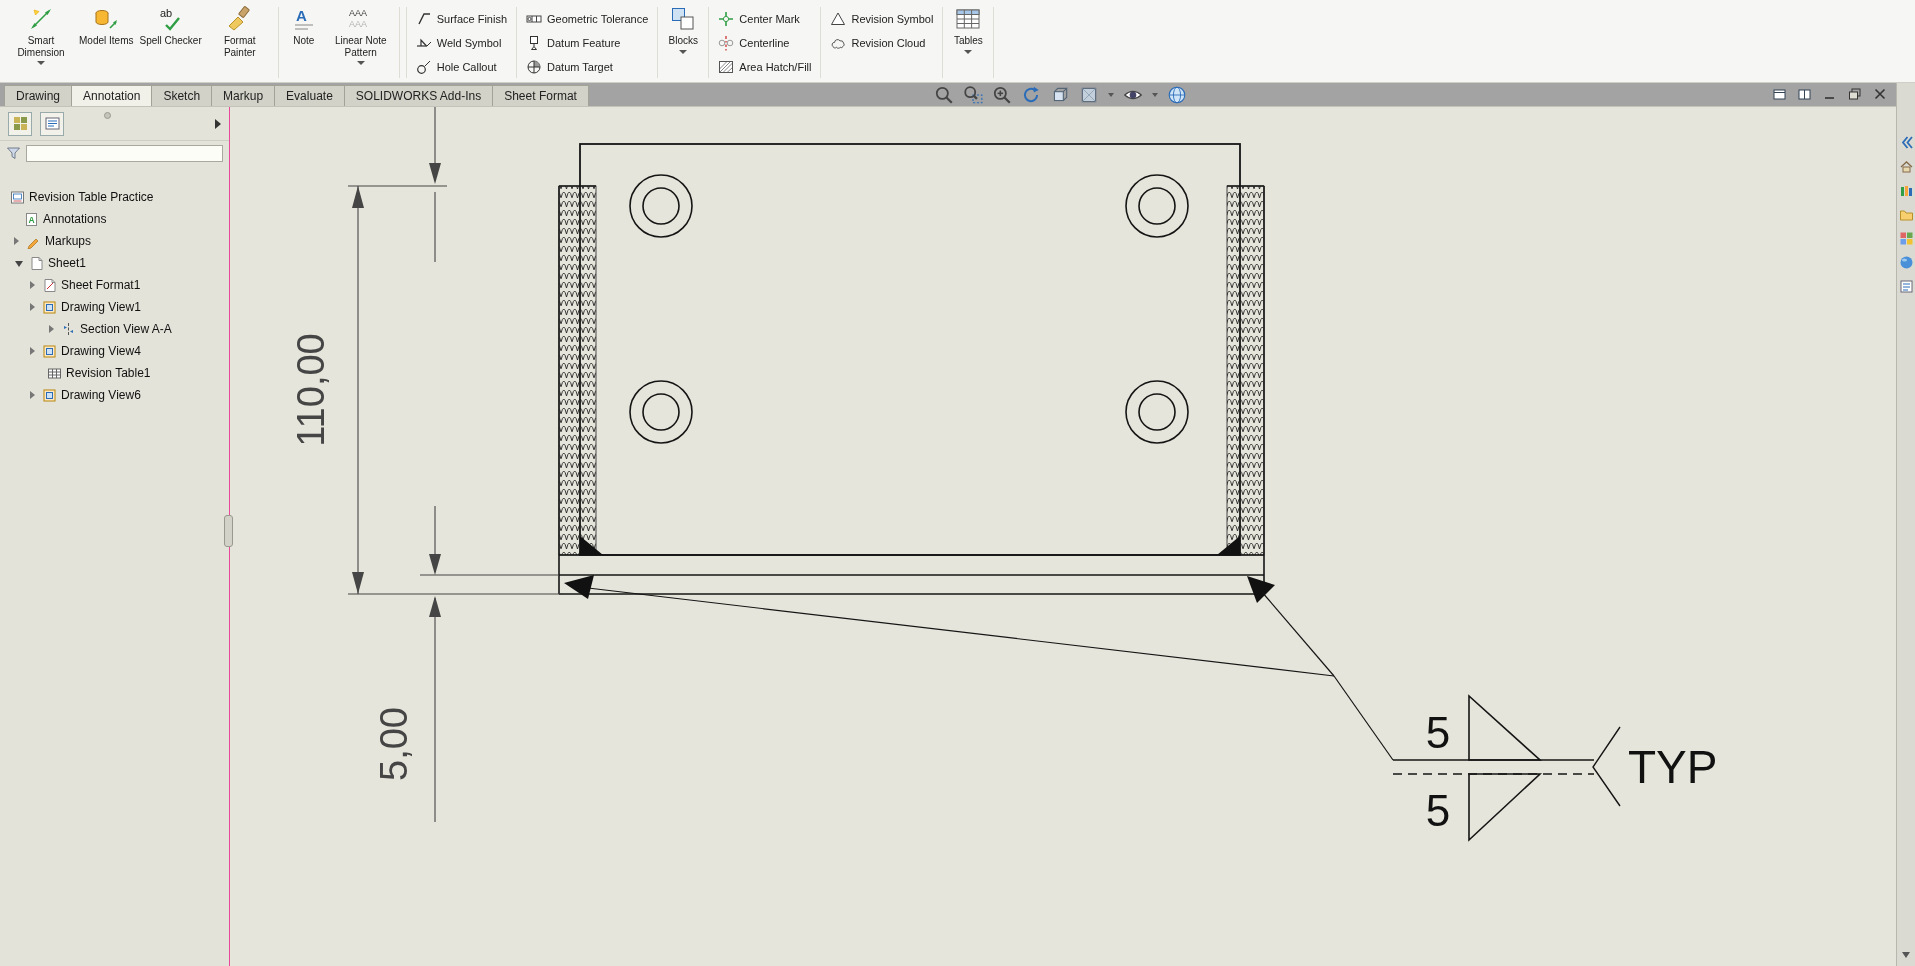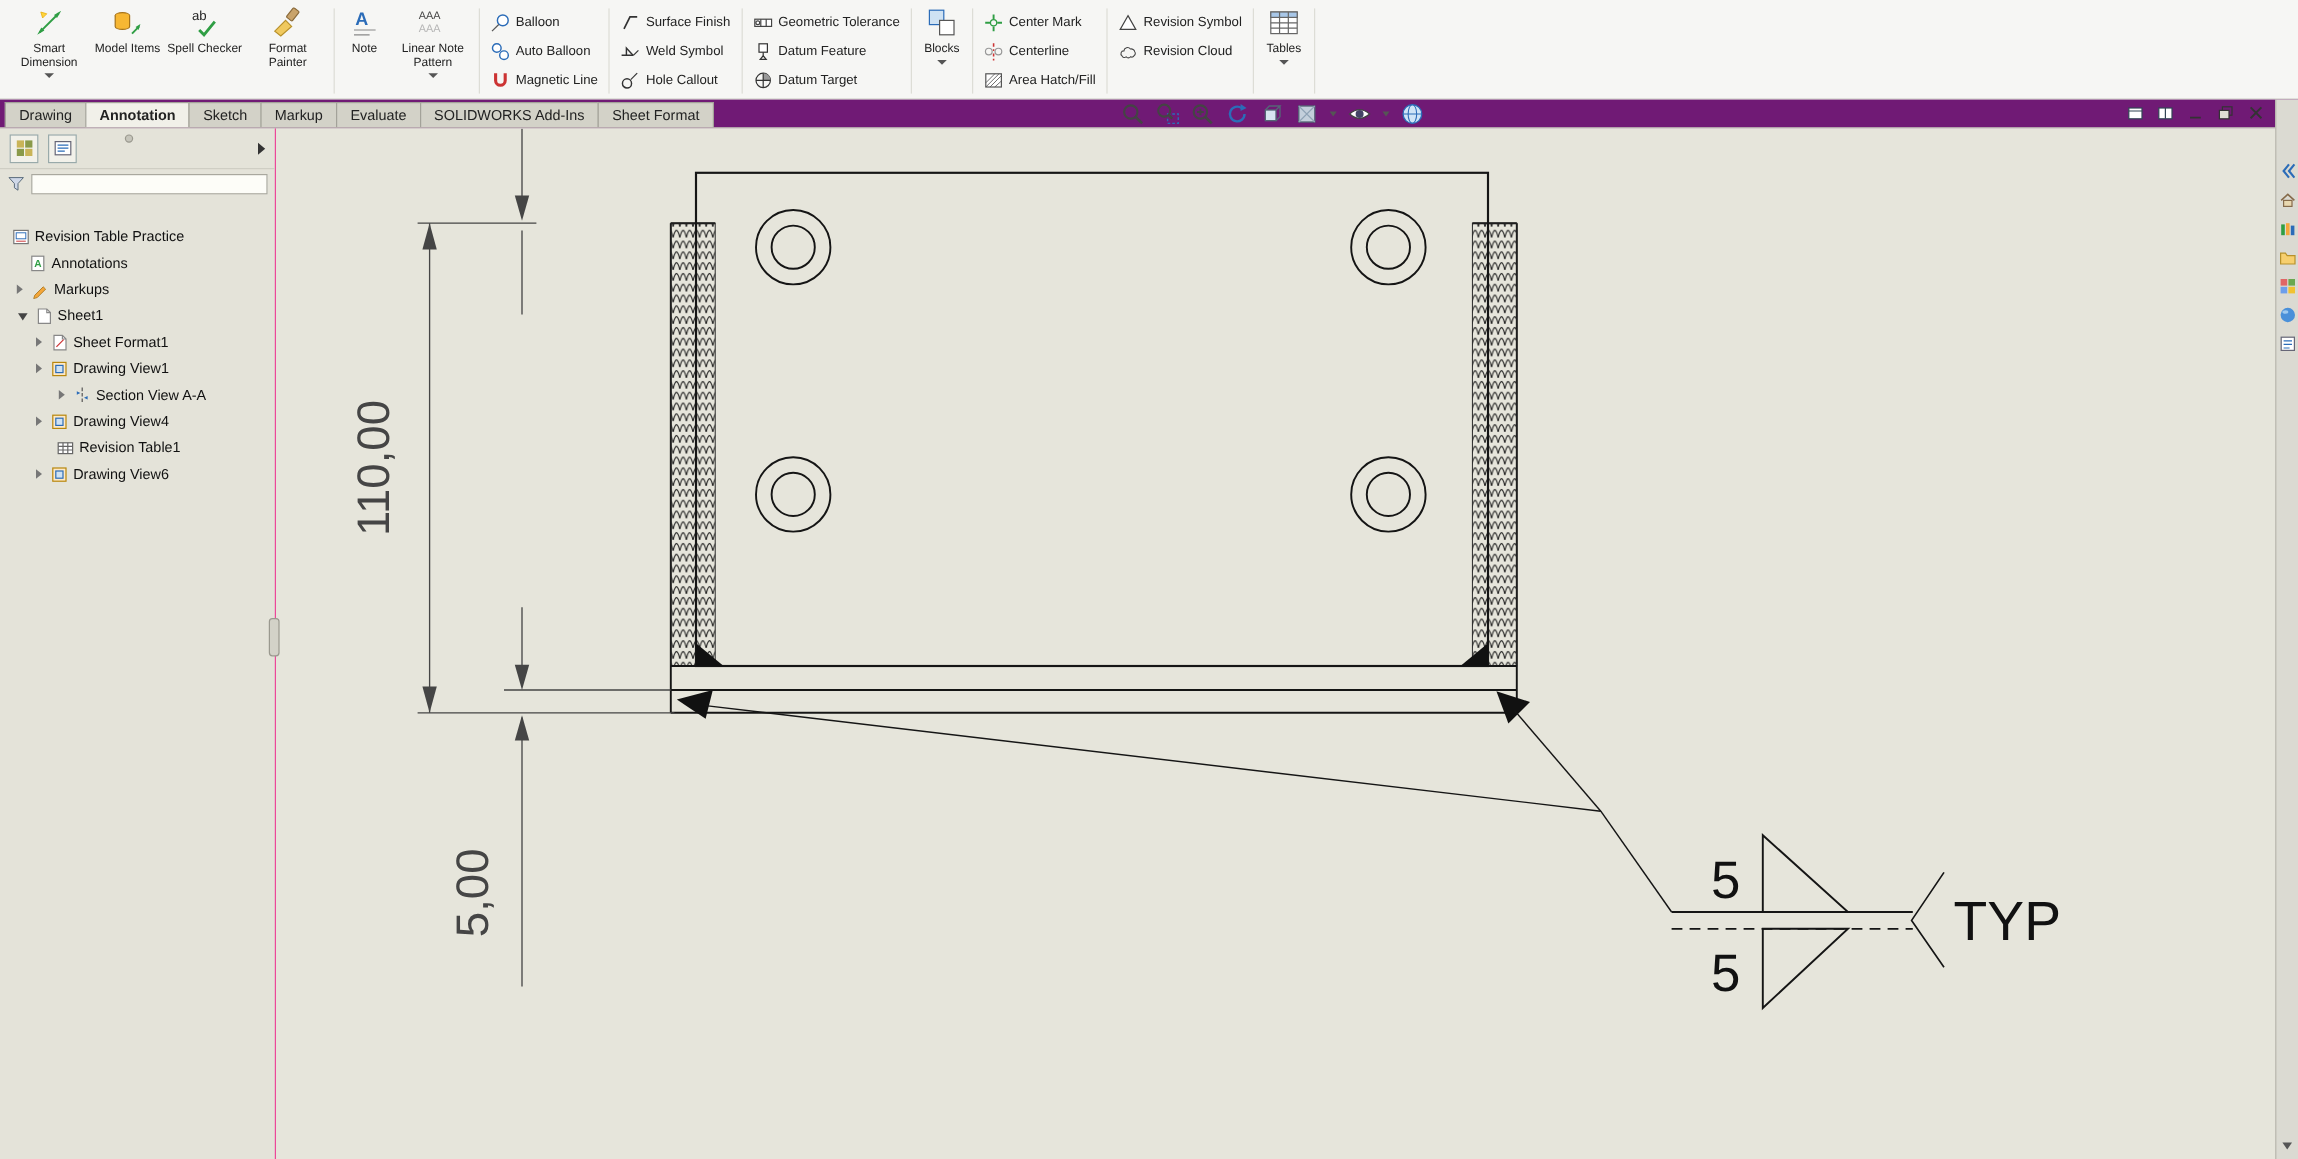--- a/index.html
+++ b/index.html
@@ -11,24 +11,24 @@
   .rbtn-lg{display:flex;flex-direction:column;align-items:center;padding:3px 3px 0 3px;min-width:44px;max-width:70px;cursor:default}
   .rbtn-lg .lbl{font-size:10px;line-height:1.15;text-align:center;color:#222;margin-top:3px}
   .caret{width:0;height:0;border-left:4px solid transparent;border-right:4px solid transparent;border-top:4px solid #555;margin-top:3px}
   .rcol{display:flex;flex-direction:column;padding-top:4px}
   .rbtn-sm{display:flex;align-items:center;gap:5px;height:24px;padding:0 6px;font-size:11px;color:#222;white-space:nowrap}
   .rsep{width:1px;background:#ddddd6;margin:4px 3px}
   .ic26{width:26px;height:26px;flex:0 0 26px}
   .ic16{width:16px;height:16px;flex:0 0 16px}
 
   
-  .tabband{position:absolute;top:83px;left:0;width:100%;height:24px;background:#701a75;border-bottom:1px solid #c4c3b9}
+  .tabband{position:absolute;top:83px;left:0;width:100%;height:24px;background:#a3a3a3;border-bottom:1px solid #c4c3b9}
   .tabs{position:absolute;left:4px;bottom:0;display:flex;align-items:flex-end}
   .tab{font-size:12px;color:#222;background:#d3d2c8;border:1px solid #a3a299;border-bottom:none;padding:3px 11px 3px 11px;margin-right:-1px;cursor:default}
-  .tab.active{background:#f1f0e9;font-weight:bold}
+  .tab.active{background:#f1f0e9;font-weight:normal}
   .headsup{position:absolute;left:934px;top:2px;display:flex;align-items:center;gap:9px}
   .hicon{width:20px;height:20px}
   .hcaret{width:0;height:0;border-left:3.5px solid transparent;border-right:3.5px solid transparent;border-top:4px solid #555}
   .wincontrols{position:absolute;right:26px;top:2px;display:flex;align-items:center;gap:7px}
   .wicon{width:18px;height:18px}
 
   
   .panel{position:absolute;top:107px;left:0;width:230px;bottom:0;background:#e4e3d9;border-right:1px solid #ec4899}
   .panel-tabs{height:34px;display:flex;align-items:center;gap:8px;padding:5px 8px;border-bottom:1px solid #cfcec4}
   .ptab{width:24px;height:24px;border:1px solid #9aa;background:#f2f1ea;display:flex;align-items:center;justify-content:center}
@@ -114,42 +114,20 @@
       <svg class="ic26" viewBox="0 0 26 26">
           <text x="1" y="10" font-size="9" fill="#444" font-family="inherit">AAA</text>
           <text x="1" y="21" font-size="9" fill="#b5b5b5" font-family="inherit">AAA</text>
         </svg>
       <span class="lbl">Linear Note Pattern</span>
       <span class="caret"></span>
     </div>
 
     <div class="rsep"></div>
 
-    <div class="rcol">
-      <div class="rbtn-sm">
-        <svg class="ic16" viewBox="0 0 16 16">
-            <circle cx="10" cy="6" r="4.5" fill="#fff" stroke="#2b6cb8" stroke-width="1.2"></circle>
-            <line x1="1" y1="15" x2="6.6" y2="9.4" stroke="#555"></line>
-          </svg>
-        <span>Balloon</span>
-      </div>
-      <div class="rbtn-sm">
-        <svg class="ic16" viewBox="0 0 16 16">
-            <circle cx="5" cy="5" r="3.6" fill="#fff" stroke="#2b6cb8" stroke-width="1.2"></circle>
-            <circle cx="11" cy="11" r="3.6" fill="#fff" stroke="#2b6cb8" stroke-width="1.2"></circle>
-          </svg>
-        <span>Auto Balloon</span>
-      </div>
-      <div class="rbtn-sm">
-        <svg class="ic16" viewBox="0 0 16 16">
-            <path d="M4 2 v6 a4 4 0 0 0 8 0 v-6" fill="none" stroke="#c33" stroke-width="2.6"></path>
-          </svg>
-        <span>Magnetic Line</span>
-      </div>
-    </div>
 
     <div class="rsep"></div>
 
     <div class="rcol">
       <div class="rbtn-sm">
         <svg class="ic16" viewBox="0 0 16 16">
             <path d="M3 13 L8 3 H14" fill="none" stroke="#333" stroke-width="1.4"></path>
           </svg>
         <span>Surface Finish</span>
       </div>

